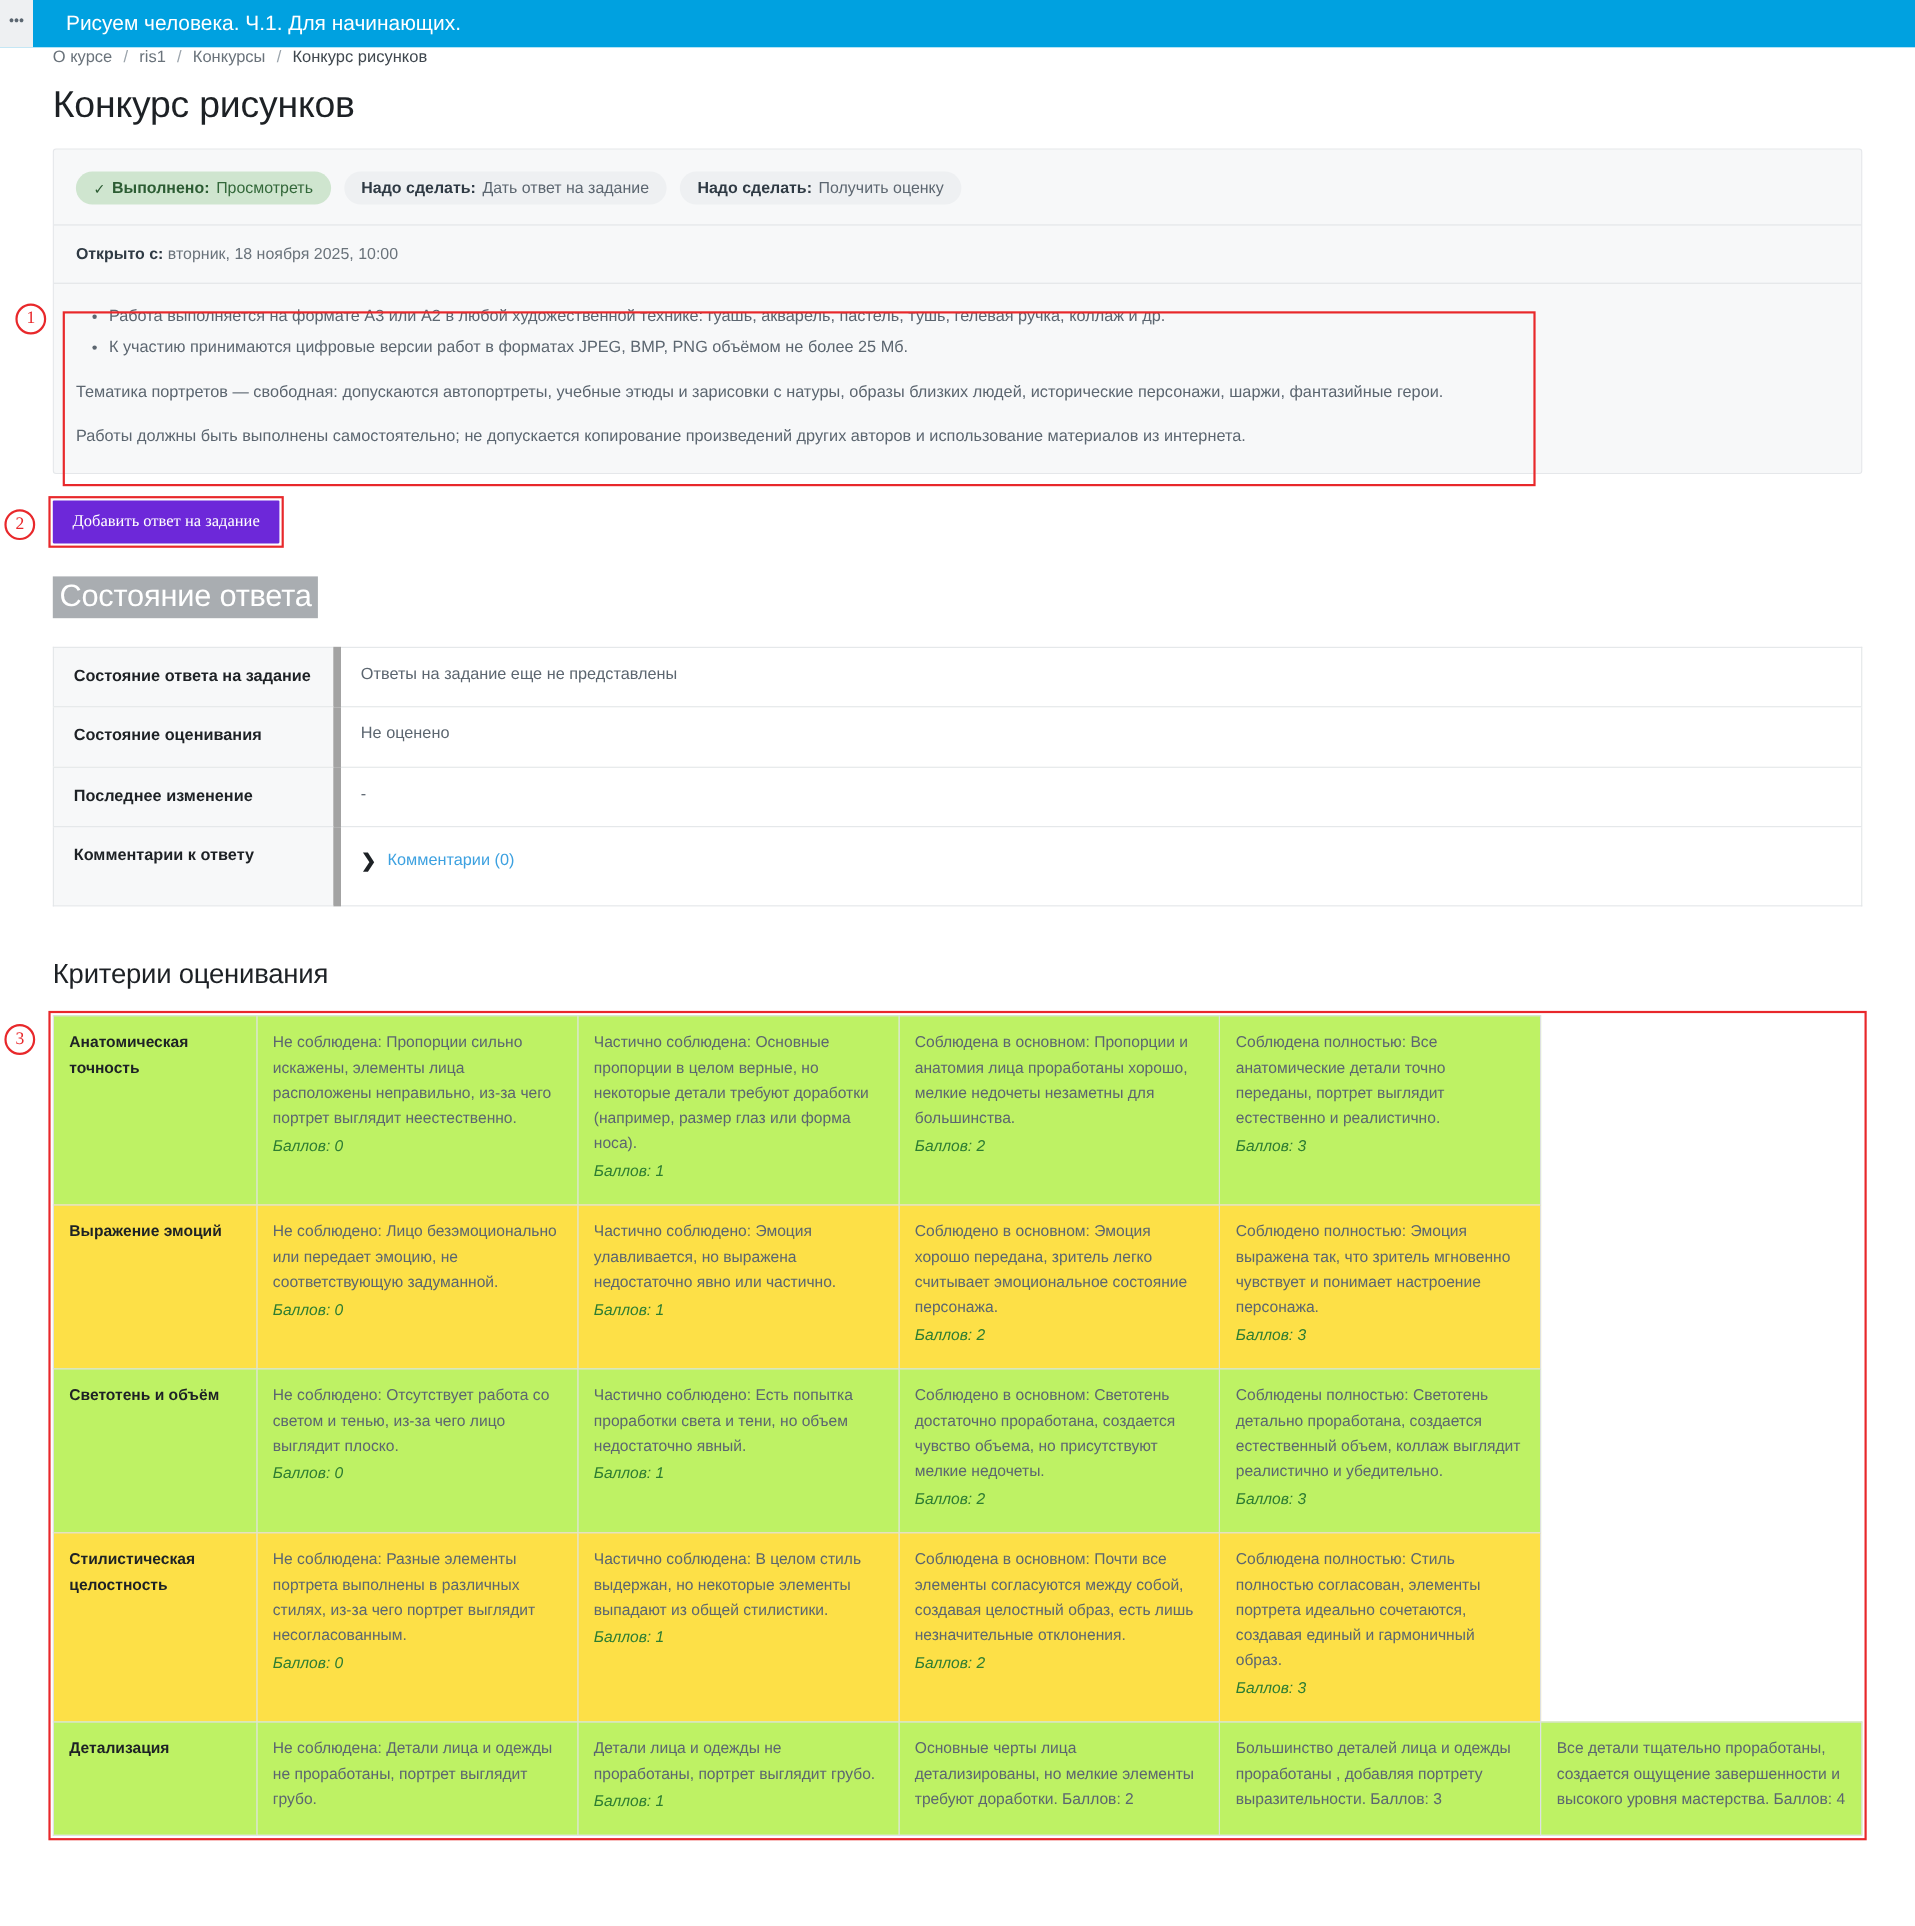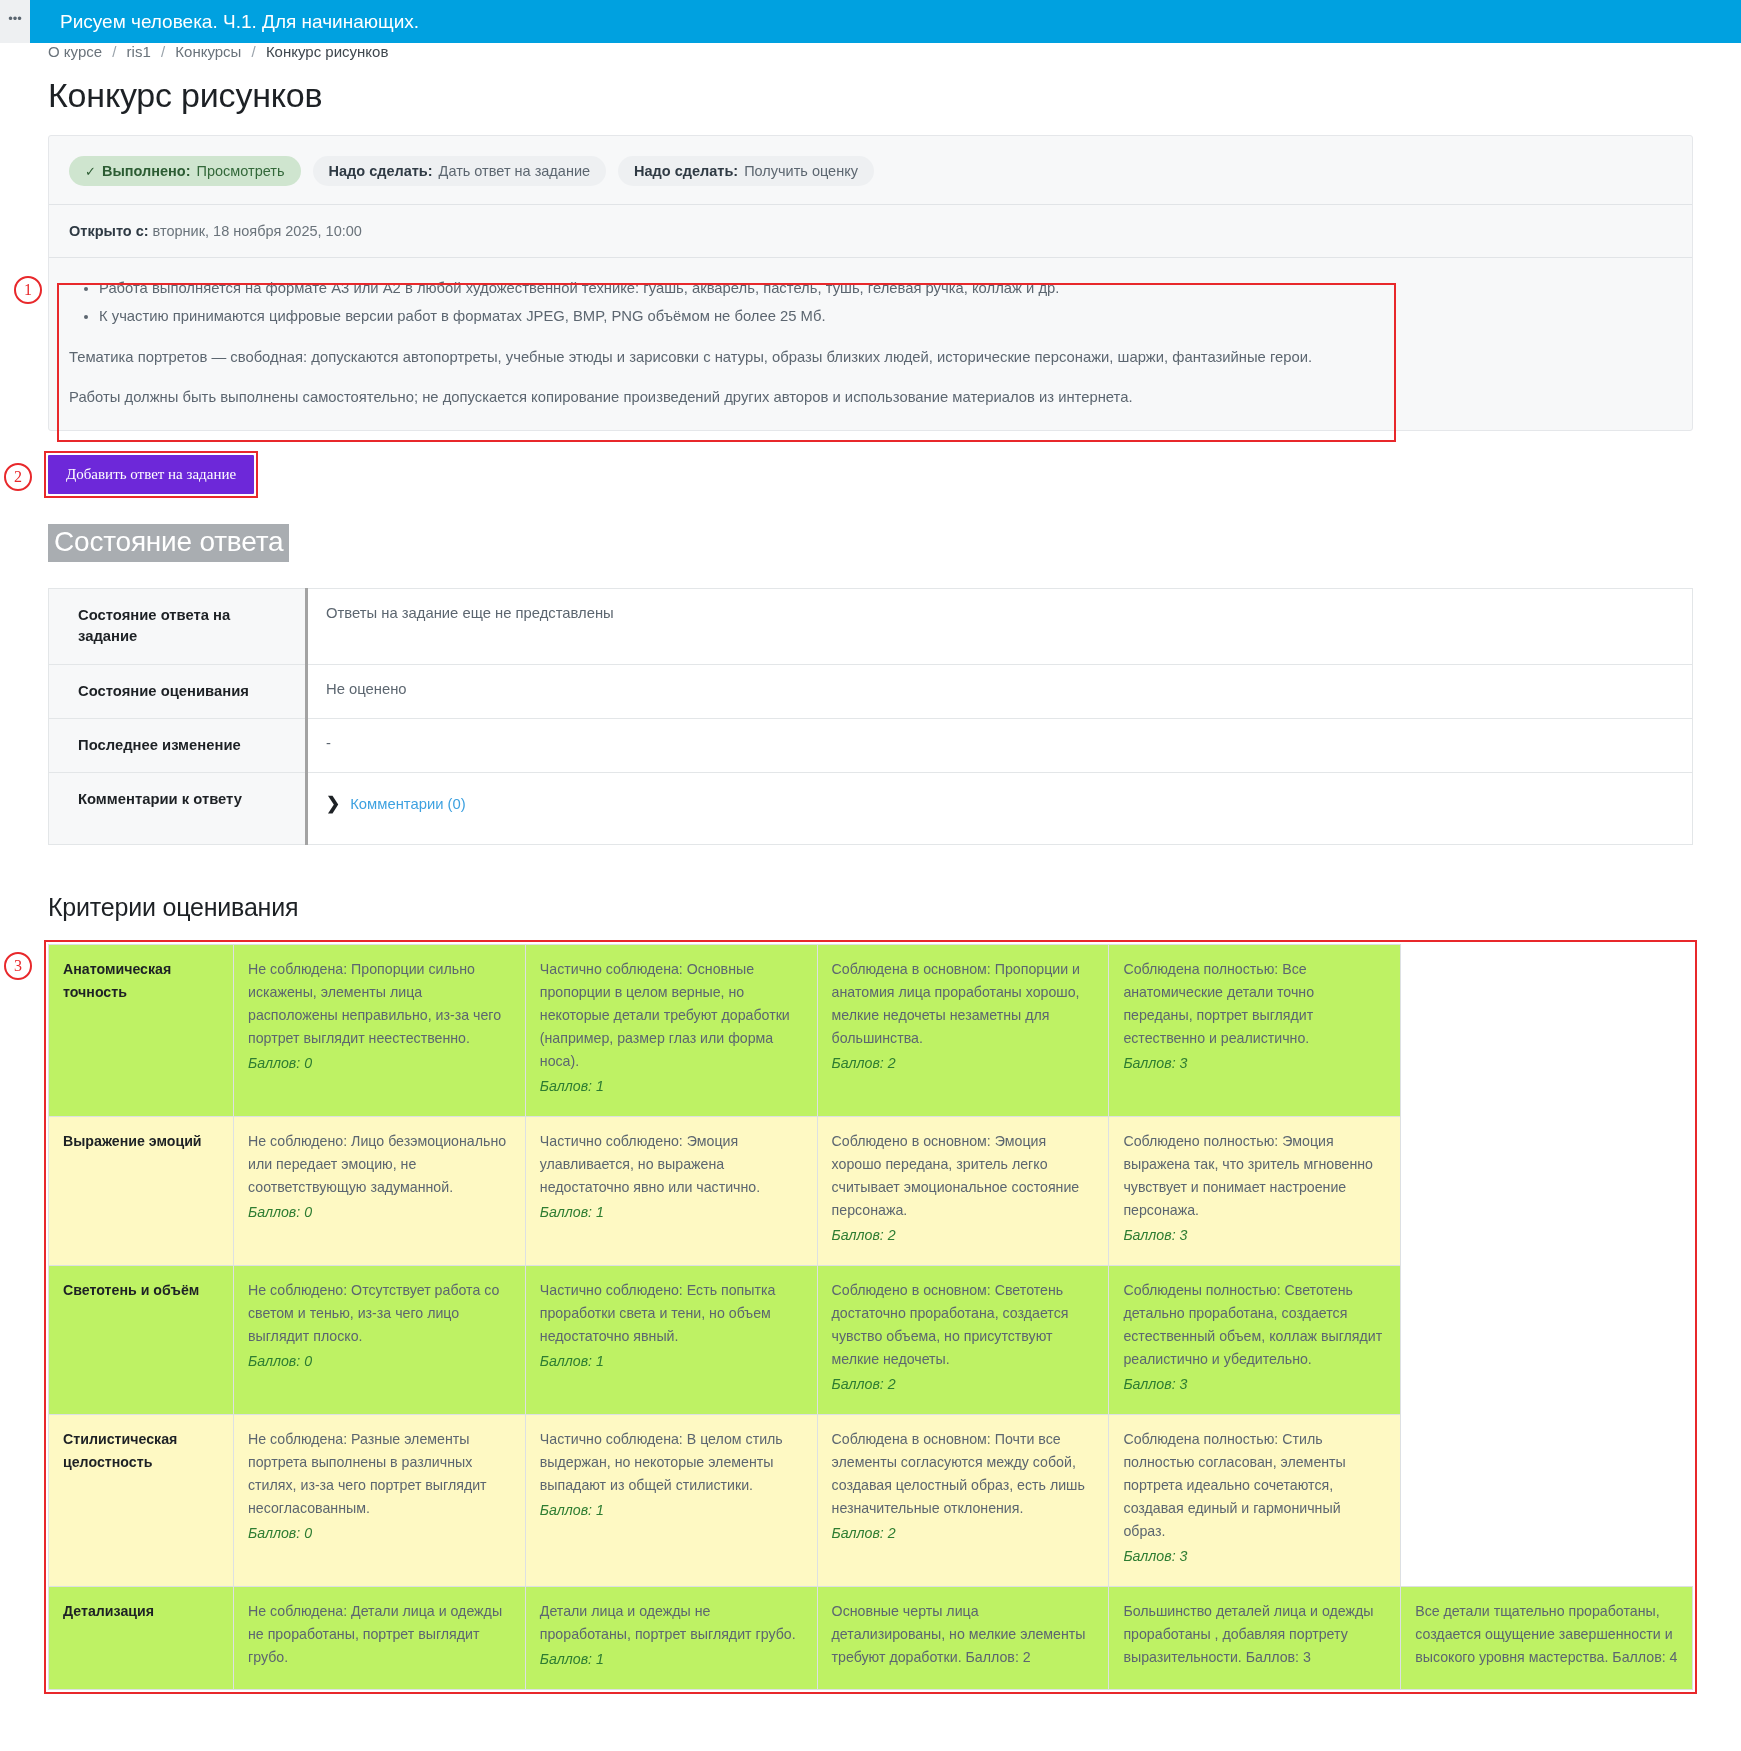--- a/index.html
+++ b/index.html
@@ -181,24 +181,24 @@
     border-collapse: collapse;
     border: 1px solid #e3e6e8;
     font-size: 14.8px;
     table-layout: fixed;
   }
   table.status-table th {
     background: #f7f8f9;
     text-align: left;
     font-weight: 700;
     color: #1d2125;
-    padding: 16px 29px;
+    padding: 16px 18px;
     width: 258px;
     border-bottom: 1px solid #e3e6e8;
-    border-right: 3px solid #a3a3a3;
+    border-right: 7px solid #a3a3a3;
     vertical-align: top;
     line-height: 1.45;
   }
   table.status-table td {
     padding: 16px 18px;
     color: #5c6670;
     border-bottom: 1px solid #e3e6e8;
     vertical-align: top;
   }
   table.status-table tr:last-child th,
@@ -234,21 +234,21 @@
     vertical-align: top;
     line-height: 1.62;
     color: #5c6670;
   }
   table.rubric td.crit {
     font-weight: 700;
     color: #1d2125;
     width: 185px;
   }
   table.rubric tr.shaded td { background: #bef264; }
-  table.rubric tr.plain td { background: #fef9c3; margin-left: 37px; }
+  table.rubric tr.plain td { background: #fde047; margin-left: 37px; }
   .pts {
     font-style: italic;
     color: #2e7d32;
     display: block;
     margin-top: 2px;
   }
 </style>
 </head>
 <body>
 

